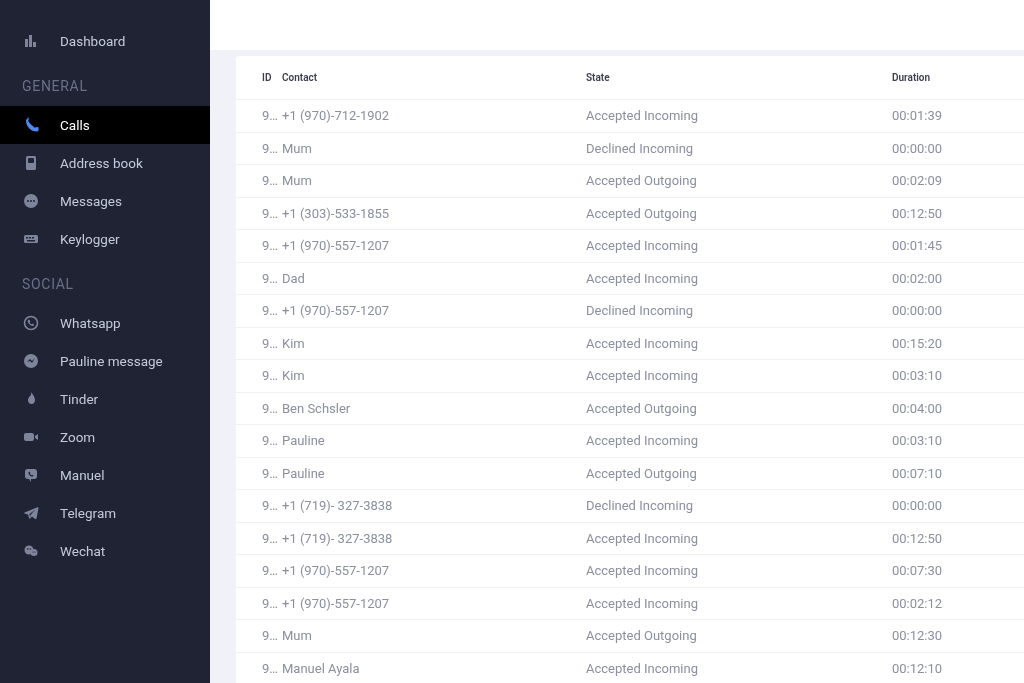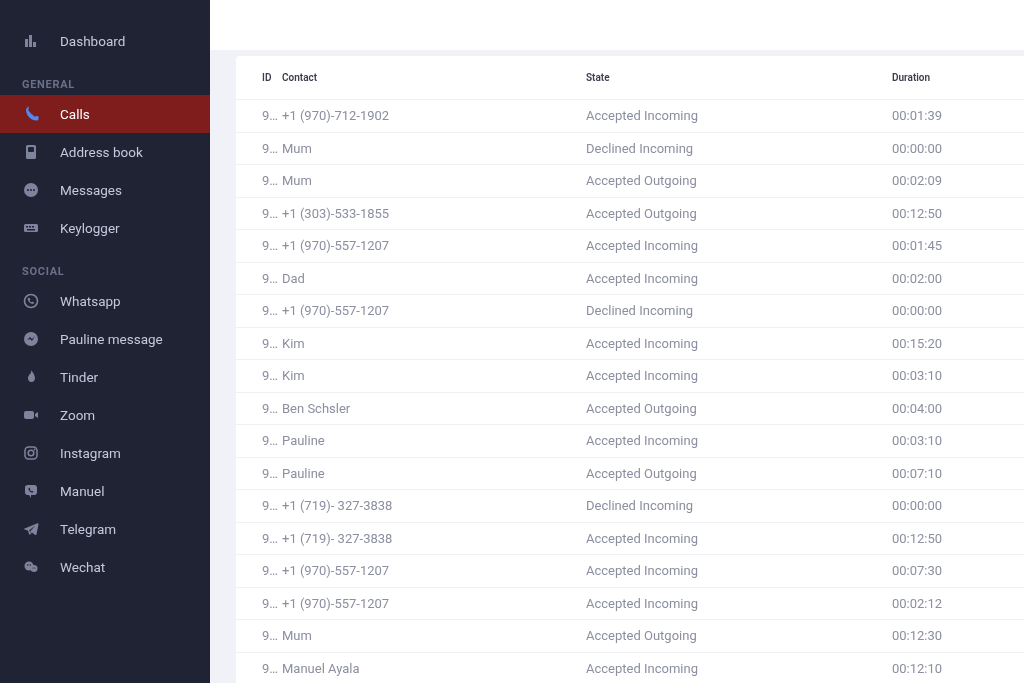--- a/index.html
+++ b/index.html
@@ -2,25 +2,25 @@
 <html><head>
 <meta charset="utf-8">
 <style>
   * { margin:0; padding:0; box-sizing:border-box; font-family: -apple-system, BlinkMacSystemFont, "Segoe UI", Roboto, Helvetica, Arial, sans-serif; }
   body { width:1024px; height:683px; overflow:hidden; background:#f5f6fa; }
   .app { display:flex; width:100%; height:100%; }
 
   
   .sidebar { width:210px; flex:0 0 210px; background:#1f2333; color:#b9bfd1; height:100%; overflow:hidden; }
   .sb-item { display:flex; align-items:center; gap:20px; padding:10px 22px; font-size:13.5px; cursor:pointer; color:#c4c9db; }
-  .sb-item.active { background:#7f1d1d; color:#ffffff; }
+  .sb-item.active { background:#000000; color:#ffffff; }
   .sb-item.active .sb-icon { color:#4c8bf5; }
   .sb-icon { width:18px; height:18px; display:flex; align-items:center; justify-content:center; color:#7e849c; flex:0 0 18px; }
   .sb-icon svg { width:16px; height:16px; }
-  .sb-heading { font-size:11px; letter-spacing:.7px; color:#6a7089; padding:18px 22px 4px; text-transform:uppercase; font-weight:700; }
+  .sb-heading { font-size:14px; letter-spacing:.7px; color:#6a7089; padding:18px 22px 12px; text-transform:uppercase; font-weight:400; }
   .sb-spacer-top { height:22px; }
 
   
   .main { flex:1; display:flex; flex-direction:column; background:#f1f2f8; }
   .topbar { height:50px; background:#ffffff; flex:0 0 50px; }
   .content-wrap { padding:6px 0 0 26px; }
   .table-card { background:#ffffff; border-radius:4px 0 0 4px; overflow:hidden; }
   table { width:100%; border-collapse:collapse; table-layout:fixed; }
   col.c-id { width:46px; }
   col.c-contact { width:304px; }
@@ -180,28 +180,20 @@
         </span>
       <span>Tinder</span>
     </div>
     <div class="sb-item">
       <span class="sb-icon">
           <svg viewBox="0 0 16 16">
             <use href="#i-zoom"></use>
           </svg>
         </span>
       <span>Zoom</span>
-    </div>
-    <div class="sb-item">
-      <span class="sb-icon">
-          <svg viewBox="0 0 16 16">
-            <use href="#i-instagram"></use>
-          </svg>
-        </span>
-      <span>Instagram</span>
     </div>
     <div class="sb-item">
       <span class="sb-icon">
           <svg viewBox="0 0 16 16">
             <use href="#i-viber"></use>
           </svg>
         </span>
       <span>Manuel</span>
     </div>
     <div class="sb-item">

